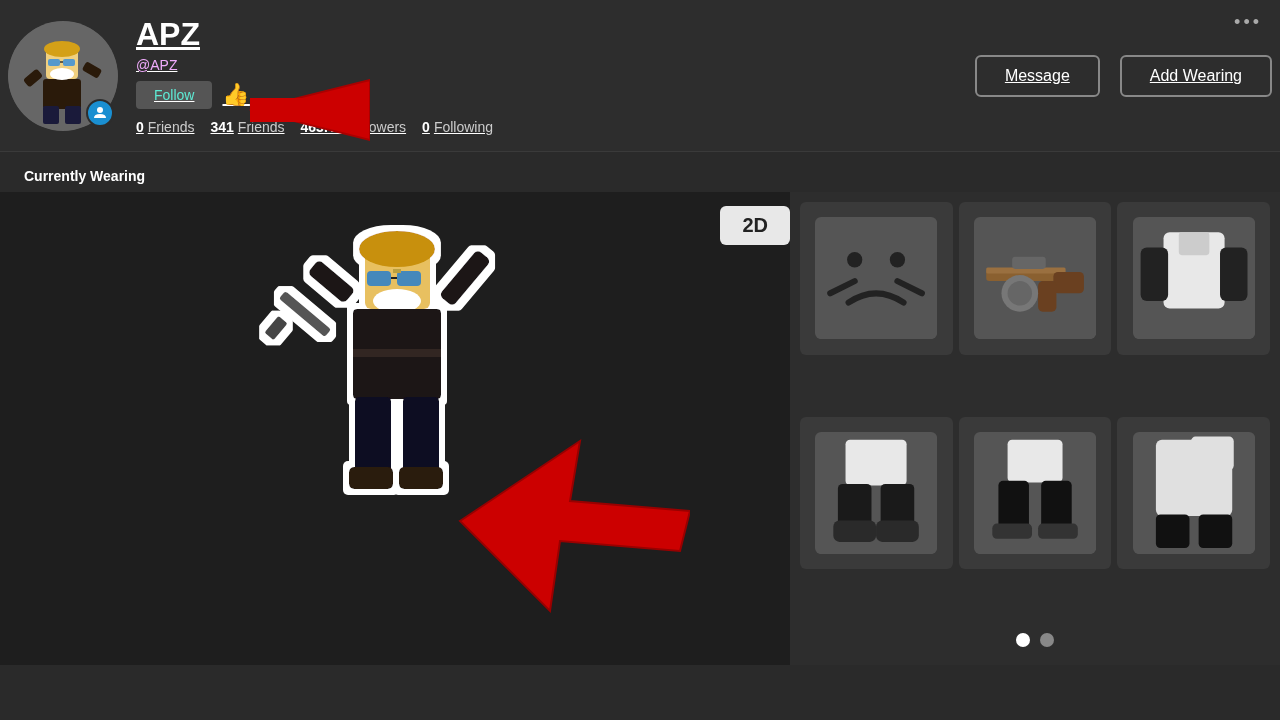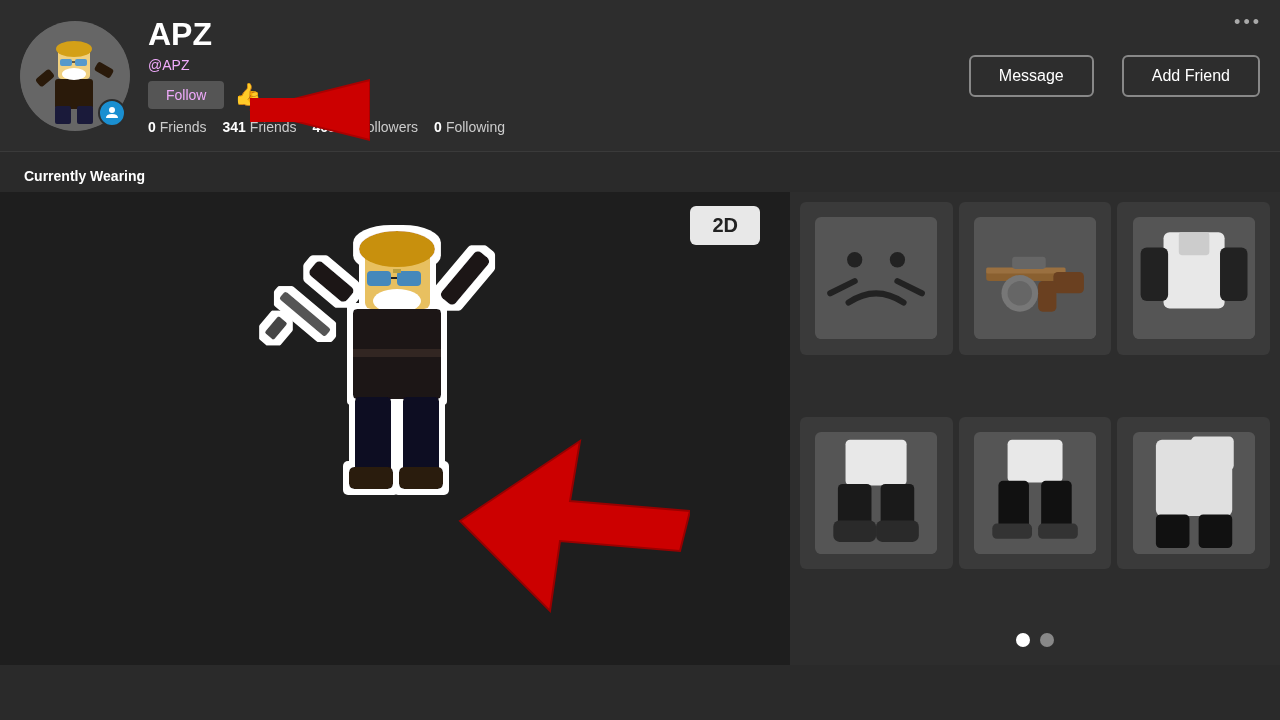--- a/index.html
+++ b/index.html
@@ -8,26 +8,27 @@
       height: 720px;
       background: #2a2a2a;
       font-family: 'Arial', sans-serif;
       color: #fff;
       overflow: hidden;
     }
 
     
     .profile-header {
       background: #2d2d2d;
-      padding: 16px 20px;
+      padding: 16px 8px;
       display: flex;
       align-items: center;
       justify-content: space-between;
       border-bottom: 1px solid #3a3a3a;
       position: relative;
+      text-decoration: underline;
     }
 
     .profile-left {
       display: flex;
       align-items: center;
       gap: 18px;
     }
 
     .avatar-wrapper {
       position: relative;
@@ -87,21 +88,21 @@
     .profile-actions-row {
       display: flex;
       align-items: center;
       gap: 10px;
       margin-bottom: 6px;
     }
 
     .follow-btn {
       background: #555;
       border: none;
-      color: #f0abfc;
+      color: #5eead4;
       padding: 6px 18px;
       border-radius: 4px;
       font-size: 14px;
       cursor: pointer;
     }
 
     .thumbs-icon {
       font-size: 22px;
       color: #aaa;
       cursor: pointer;
@@ -119,21 +120,21 @@
       gap: 4px;
     }
 
     .stat-num {
       color: #fff;
       font-weight: bold;
     }
 
     .profile-buttons {
       display: flex;
-      gap: 28px;
+      gap: 20px;
       align-items: center;
     }
 
     .btn-message {
       background: transparent;
       border: 2px solid #888;
       color: #fff;
       padding: 10px 28px;
       border-radius: 6px;
       font-size: 16px;
@@ -178,21 +179,21 @@
     .character-view {
       flex: 0 0 790px;
       background: #1e1e1e;
       position: relative;
       overflow: hidden;
     }
 
     .btn-2d {
       position: absolute;
       top: 14px;
-      right: 30px;
+      right: 0;
       background: #e8e8e8;
       color: #222;
       border: none;
       padding: 8px 22px;
       font-size: 20px;
       font-weight: bold;
       border-radius: 6px;
       cursor: pointer;
       z-index: 10;
     }
@@ -335,21 +336,21 @@
         <div class="stat-item">
           <span class="stat-num">0</span>
           <span>Following</span>
         </div>
       </div>
     </div>
   </div>
 
   <div class="profile-buttons">
     <button class="btn-message">Message</button>
-    <button class="btn-add-friend">Add Friend</button>
+    <button class="btn-add-friend">Add Wearing</button>
   </div>
 
   <div class="dots-menu">•••</div>
 
   <div class="arrow-overlay arrow-left-header">
     <svg width="180" height="100" viewBox="0 0 180 100" xmlns="http://www.w3.org/2000/svg">
       <polygon points="180,20 60,50 180,80" fill="#cc0000" stroke="#aa0000" stroke-width="2"></polygon>
       <rect x="60" y="38" width="100" height="24" fill="#cc0000"></rect>
     </svg>
   </div>

